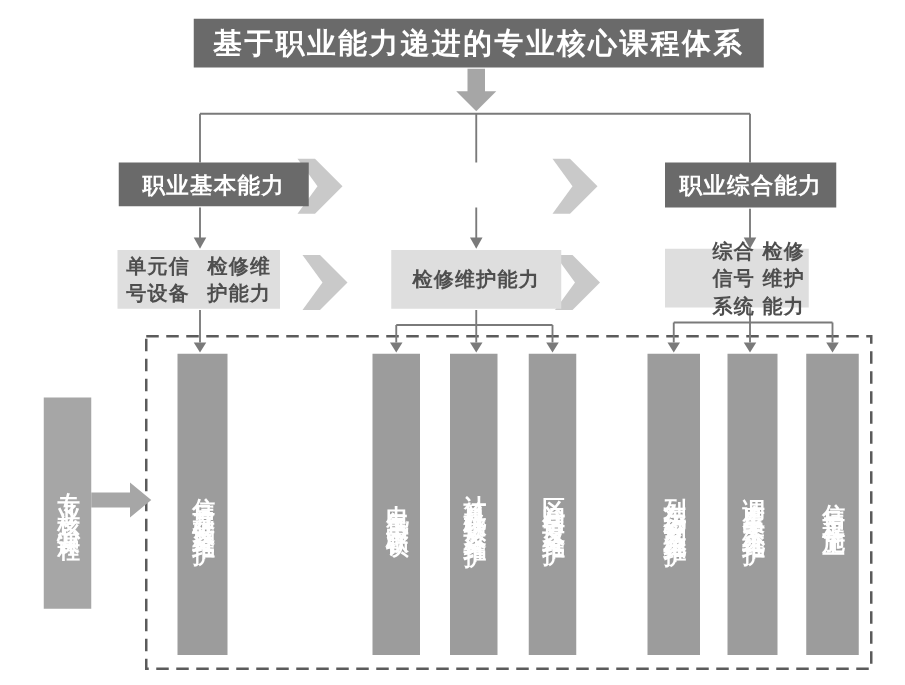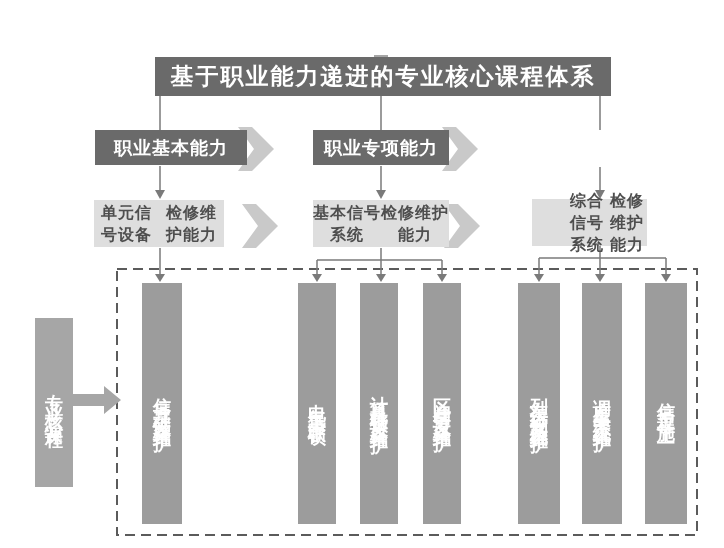--- a/index.html
+++ b/index.html
@@ -13,21 +13,21 @@
     display:flex; align-items:center; justify-content:center; text-align:center;
   }
   .dark  { background:#6a6a6a; color:#ffffff; font-weight:bold; }
   .light { background:#dedede; color:#4e4e4e; font-weight:bold; }
   .bar   { background:#9c9c9c; color:#ffffff; font-weight:bold; }
   .side  { background:#a6a6a6; color:#ffffff; font-weight:bold; }
   .vtext {
     writing-mode:vertical-rl; text-orientation:upright;
     letter-spacing:5px; line-height:1;
   }
-  .title-box { font-size:23px; letter-spacing:2px;margin-top:42px; }
+  .title-box { font-size:23px; letter-spacing:2px; }
   .ability   { font-size:18px; letter-spacing:1px; }
   .competency{ font-size:16px; line-height:22px; letter-spacing:1px;
                flex-direction:row; }
   .bar  { font-size:18px; }
   .side { font-size:18px; }
 </style>
 </head>
 <body>
 
 <div class="canvas">
@@ -86,28 +86,27 @@
 
     <polygon points="242,204 256,204 278,226 256,248 242,248 258,226" fill="#c9c9c9"></polygon>
     <polygon points="444,204 458,204 480,226 458,248 444,248 460,226" fill="#c9c9c9"></polygon>
 
     <polygon points="73,394 104,394 104,386 121,400 104,414 104,406 73,406" fill="#a6a6a6"></polygon>
   </svg>
 
   <div class="box dark title-box" style="left:155px; top:15px; width:456px; height:39px;">基于职业能力递进的专业核心课程体系</div>
 
   <div class="box dark ability" style="left:95px;  top:130px; width:152px; height:35px;">职业基本能力</div>
-  <div class="box dark ability" style="left:313px; top:130px; width:136px; height:35px;">职业专项能力</div>
+  <div class="box dark ability" style="left:532px; top:130px; width:137px; height:36px;">职业综合能力</div>
 
   <div class="box light competency" style="left:94px; top:200px; width:130px; height:47px;">
     <span>单元信号设备</span>
     <span>检修维护能力</span>
   </div>
   <div class="box light competency" style="left:313px; top:200px; width:136px; height:47px;">
-    <span>基本信号系统</span>
     <span>检修维护能力</span>
   </div>
   <div class="box light competency" style="left:532px; top:199px; width:115px; height:47px;padding-left:35px;">
     <span>综合信号系统</span>
     <span>检修维护能力</span>
   </div>
 
   <div class="box bar" style="left:142px; top:283px; width:40px; height:241px;">
     <span class="vtext">信号基础设备维护</span>
   </div>

